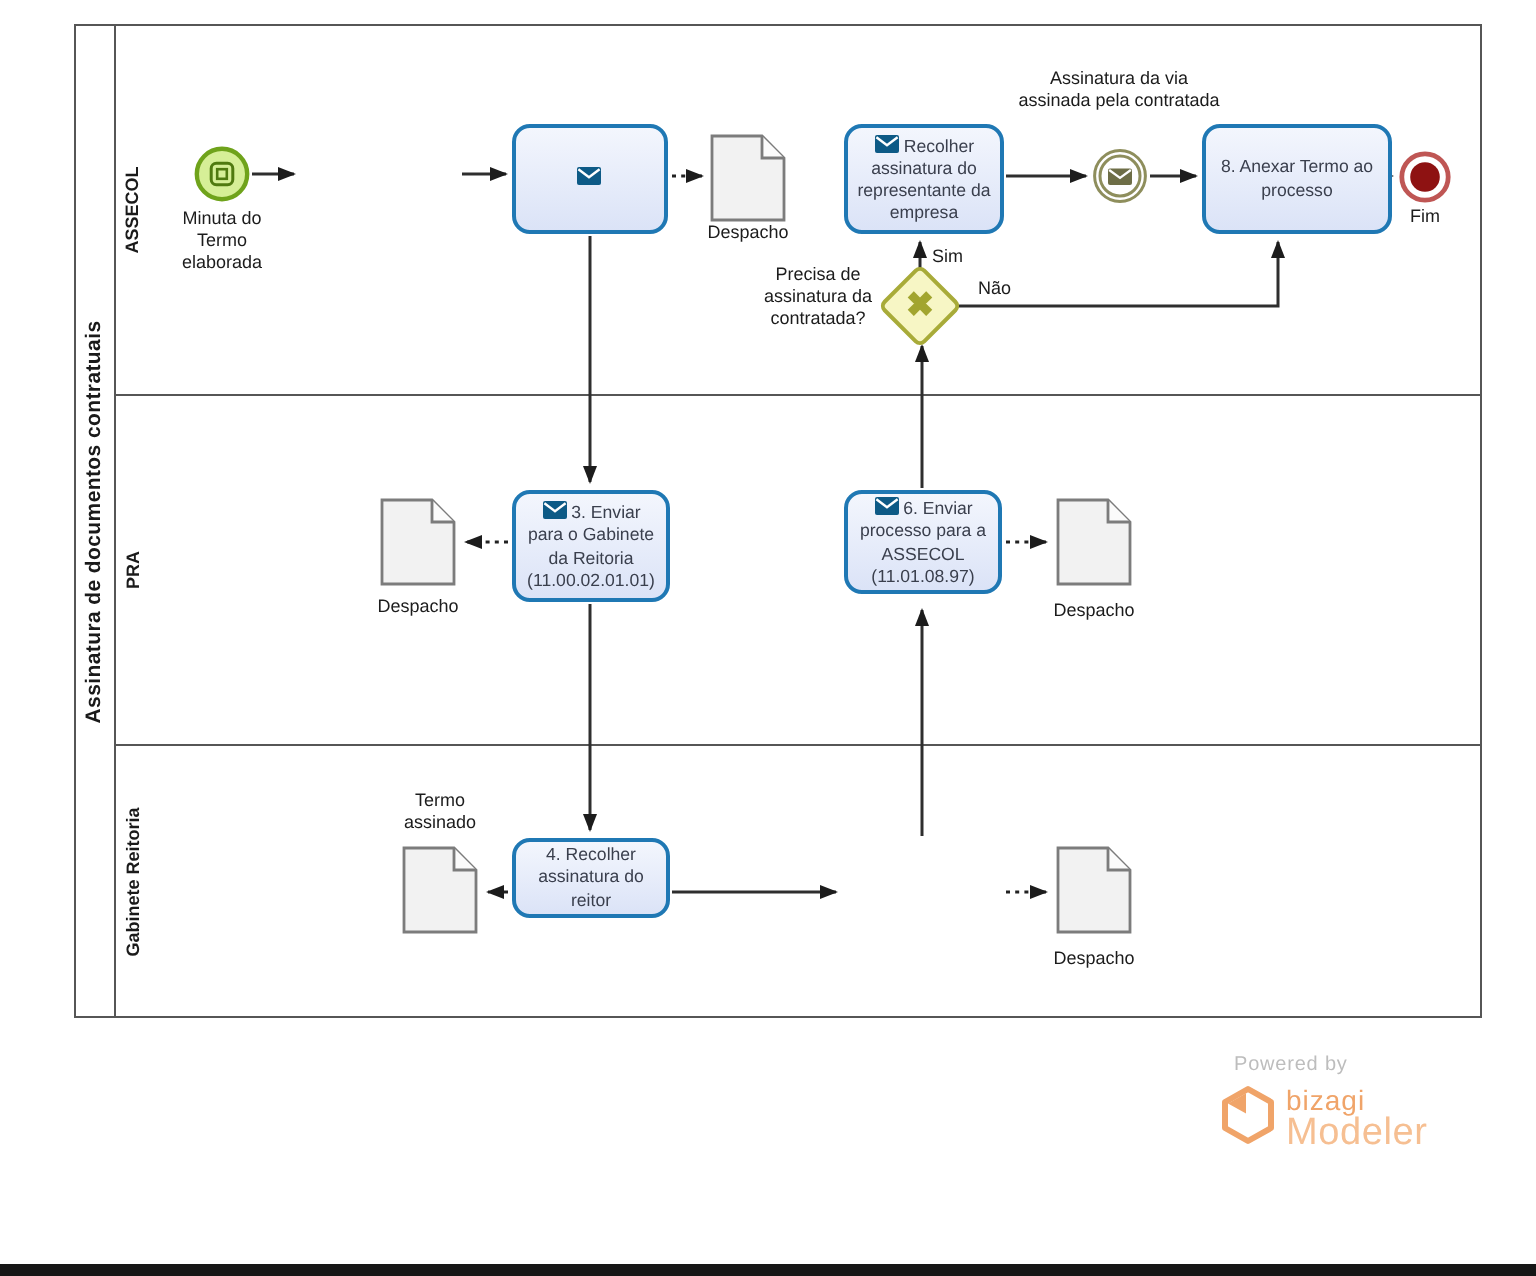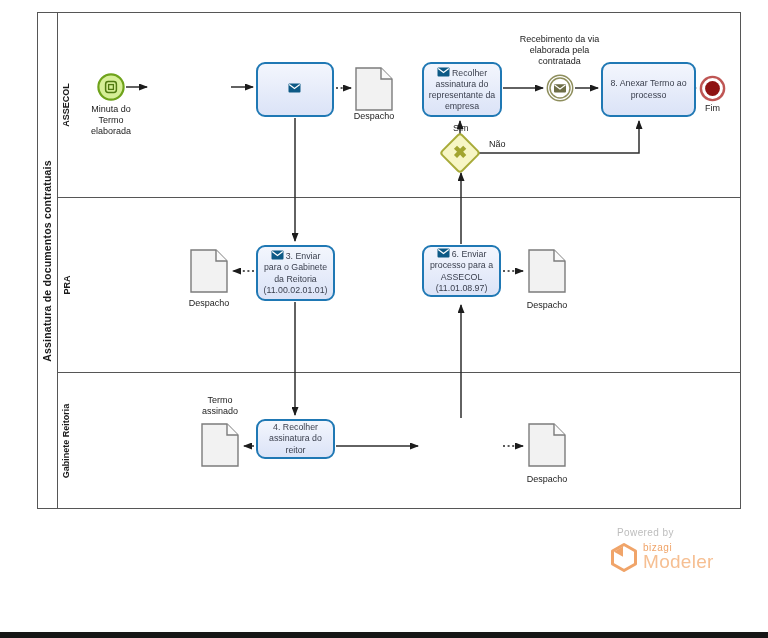--- a/index.html
+++ b/index.html
@@ -40,21 +40,21 @@
   
   .doc { position:absolute; line-height:0; }
   
   .nlabel { position:absolute; font-size:9px; color:#1c1c1c; text-align:center; line-height:1.22; }
   .flowlabel { position:absolute; font-size:9px; color:#1c1c1c; }
   
   .logo { position:absolute; left:610px; top:527px; width:150px; }
   .powered { font-size:10px; color:#bdbdbd; letter-spacing:.4px; margin-left:7px; }
   .logo-row { display:flex; align-items:flex-start; margin-top:4px; }
   .logo-text { margin-left:5px; }
-  .brand { font-size:10px; color:#f0a469; letter-spacing:.5px; }
+  .brand { font-size:14px; color:#f0a469; letter-spacing:.5px; }
   .product { font-size:19px; color:#f6bf92; margin-top:-2px; letter-spacing:.3px; }
   .bottom-bar { position:absolute; left:0; top:632px; width:768px; height:6px; background:#161616; }
 </style>
 </head>
 <body>
 
 <div class="canvas">
 
   <div class="pool"></div>
   <div class="pool-band-line"></div>
@@ -132,37 +132,38 @@
   </div>
 
   <div class="evt" style="left:546px;top:74px">
     <svg width="28" height="28" viewBox="0 0 28 28">
       <circle cx="14" cy="14" r="12.7" fill="#ffffff" stroke="#8e8e5c" stroke-width="1.5"></circle>
       <circle cx="14" cy="14" r="10" fill="#ffffff" stroke="#8e8e5c" stroke-width="1.5"></circle>
       <rect x="8" y="10.2" width="12" height="8.3" rx="1" fill="#6e6e47"></rect>
       <path d="M8.6,11 L14,15 L19.4,11" stroke="#ffffff" stroke-width="1.1" fill="none"></path>
     </svg>
   </div>
-  <div class="nlabel" style="left:508px;top:34px;width:103px">Recebimento da via elaborada pela contratada</div>
+  <div class="nlabel" style="left:508px;top:34px;width:103px">Assinatura da via assinada pela contratada</div>
 
   <div class="task" style="left:601px;top:62px;width:95px;height:55px">
     <div class="tlabel"><span>8. Anexar Termo ao processo</span></div>
   </div>
 
   <div class="evt" style="left:699px;top:75px">
     <svg width="27" height="27" viewBox="0 0 27 27">
       <circle cx="13.5" cy="13.5" r="11.6" fill="#ffffff" stroke="#bf5654" stroke-width="2.4"></circle>
       <circle cx="13.5" cy="13.5" r="7.4" fill="#8e1212"></circle>
     </svg>
   </div>
   <div class="nlabel" style="left:697px;top:103px;width:31px">Fim</div>
 
   <div class="gw"></div>
   <div class="gw-x">✖</div>
-  <div class="flowlabel" style="left:453px;top:123px">Sim</div>
+  <div class="nlabel" style="left:377px;top:132px;width:64px">Precisa de assinatura da contratada?</div>
+  <div class="flowlabel" style="left:466px;top:123px">Sim</div>
   <div class="flowlabel" style="left:489px;top:139px">Não</div>
 
   <div class="doc" style="left:190px;top:249px">
     <svg width="38" height="44" viewBox="0 0 38 44">
       <path d="M1,1 H26 L37,12 V43 H1 Z" fill="#f2f2f2" stroke="#7c7c7c" stroke-width="1.4"></path>
       <path d="M26,1 V12 H37" fill="#fbfbfb" stroke="#7c7c7c" stroke-width="1.4"></path>
     </svg>
   </div>
   <div class="nlabel" style="left:172px;top:298px;width:74px">Despacho</div>
 

